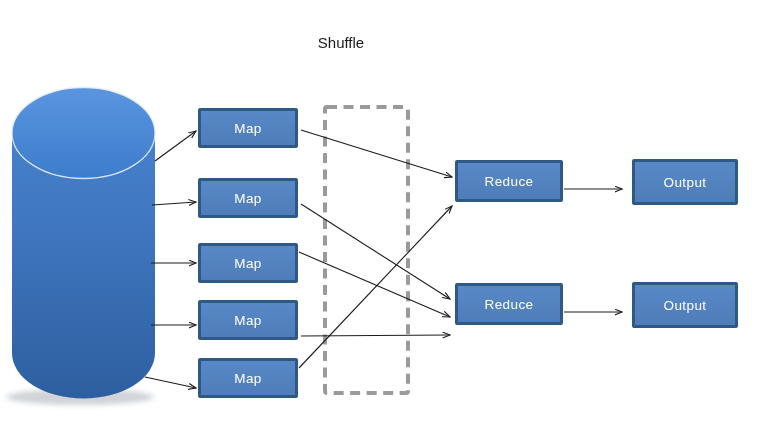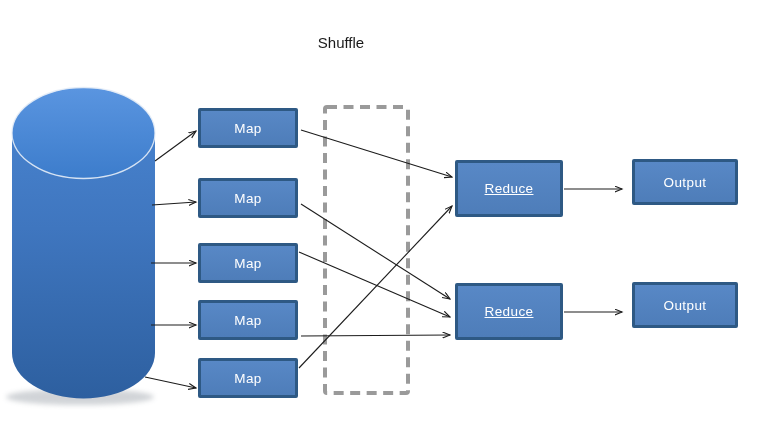--- a/index.html
+++ b/index.html
@@ -19,21 +19,21 @@
     border-radius: 2px;
     background: linear-gradient(180deg, var(--node-fill-light, #5888c6) 0%, var(--node-fill, #4e7db9) 100%);
     display: flex;
     align-items: center;
     justify-content: center;
     color: var(--node-text, #ffffff);
     font-size: 13.5px;
     letter-spacing: 0.4px;
   }
   .map-node    { left: 198px; width: 100px; height: 40px; }
-  .reduce-node { left: 455px; width: 108px; height: 57px; text-decoration: underline; }
+  .reduce-node { left: 455px; width: 108px; height: 42px; }
   .output-node { left: 632px; width: 106px; height: 46px; }
   .big-data-label {
     position: absolute;
     left: 12px; top: 246px; width: 144px; height: 34px;
     display: flex; align-items: center; justify-content: center;
     color: var(--node-text, #ffffff);
     font-size: 22px;
   }
   .shuffle-label {
     position: absolute;

